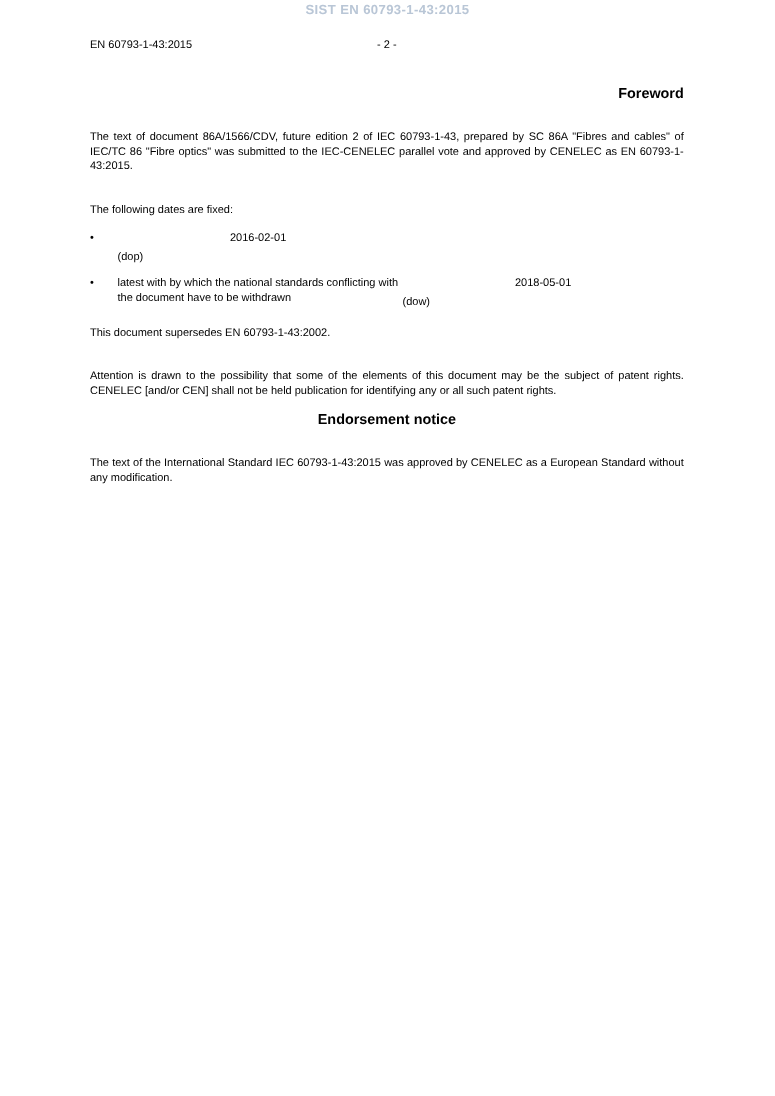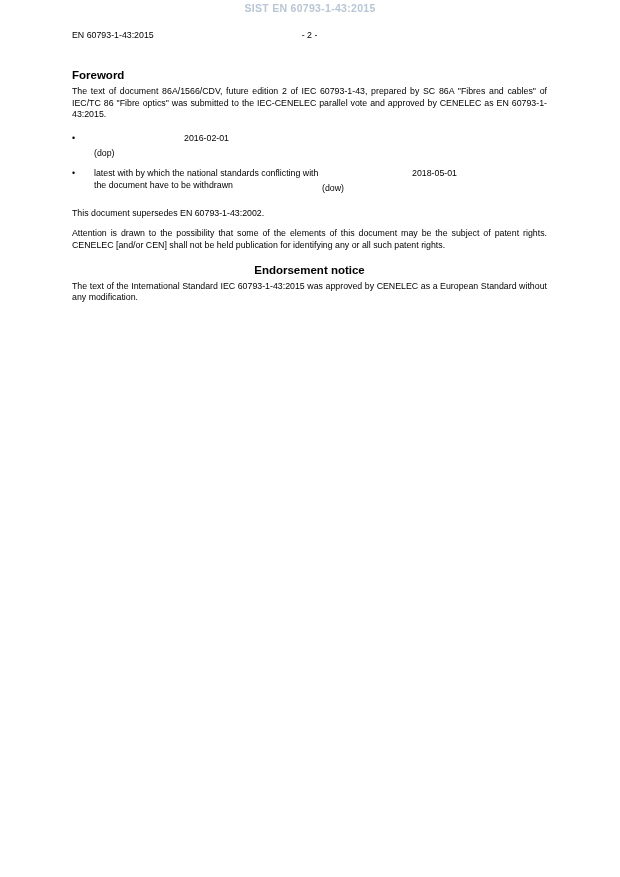--- a/index.html
+++ b/index.html
@@ -52,29 +52,29 @@
   .header-center {
     position: absolute;
     left: 0;
     top: 0;
     width: 475px;
     text-align: center;
   }
   h1.section-title {
     font-size: 11.5px;
     font-weight: bold;
-    text-align: left;
+    text-align: right;
     margin: 25px 0 0 0;
     padding: 0;
   }
   .para {
     font-size: 8.8px;
     line-height: 11.6px;
     text-align: justify;
-    margin-top: 5px;
+    margin-top: 23px;
   }
   .para.tight {
     margin-top: 13px;
   }
   .dates-list {
     margin-top: 12px;
     font-size: 8.8px;
     line-height: 11.6px;
   }
   .date-item {
@@ -119,20 +119,21 @@
 
     <div class="header-row">
       <span class="header-left">EN 60793-1-43:2015</span>
       <span class="header-center">- 2 -</span>
     </div>
 
     <h1 class="section-title">Foreword</h1>
 
     <p class="para">The text of document 86A/1566/CDV, future edition 2 of IEC 60793-1-43, prepared by SC 86A "Fibres and cables" of IEC/TC 86 "Fibre optics" was submitted to the IEC-CENELEC parallel vote and approved by CENELEC as EN 60793-1-43:2015.</p>
 
+    <p class="para">The following dates are fixed:</p>
 
     <div class="dates-list">
 
       <div class="date-item">
         <span class="bullet">•</span>
         <span class="date-code">(dop)</span>
         <span class="date-value">2016-02-01</span>
       </div>
 
       <div class="date-item">

